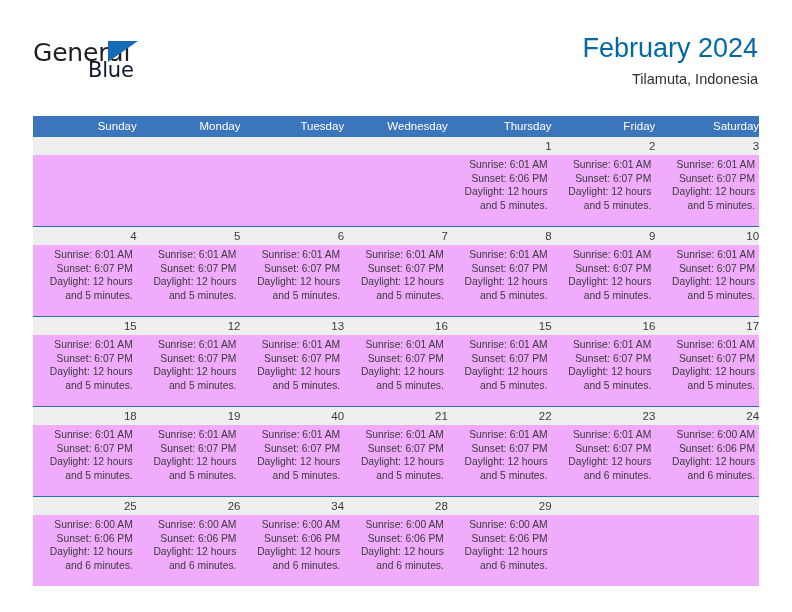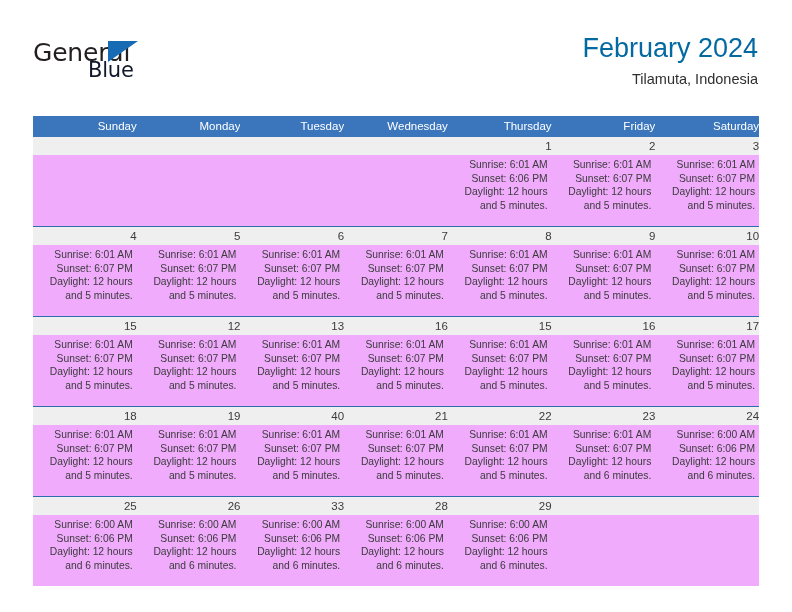--- a/index.html
+++ b/index.html
@@ -385,21 +385,21 @@
               <div class="line">Sunset: 6:06 PM</div>
               <div class="line">Daylight: 12 hours</div>
               <div class="line">and 6 minutes.</div>
             </div>
           </div>
         </div>
         <div class="week">
           <div class="daynum-row">
             <div class="daynum">25</div>
             <div class="daynum">26</div>
-            <div class="daynum">33</div>
+            <div class="daynum">34</div>
             <div class="daynum">28</div>
             <div class="daynum">29</div>
             <div class="daynum"></div>
             <div class="daynum"></div>
           </div>
           <div class="detail-row">
             <div class="cell">
               <div class="line">Sunrise: 6:00 AM</div>
               <div class="line">Sunset: 6:06 PM</div>
               <div class="line">Daylight: 12 hours</div>

